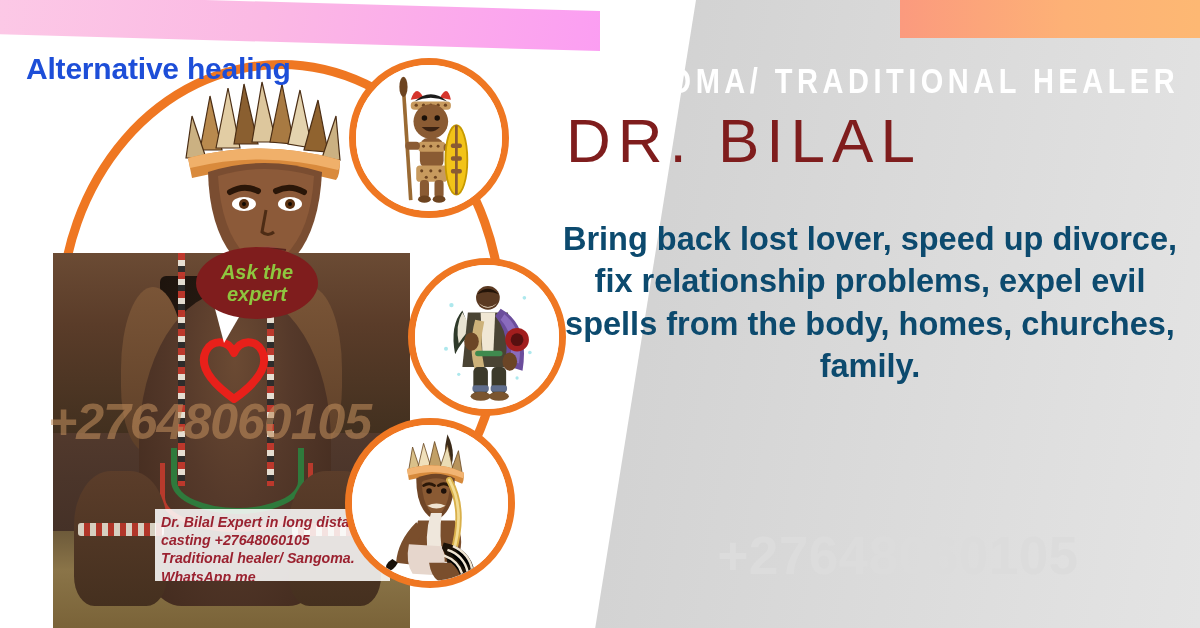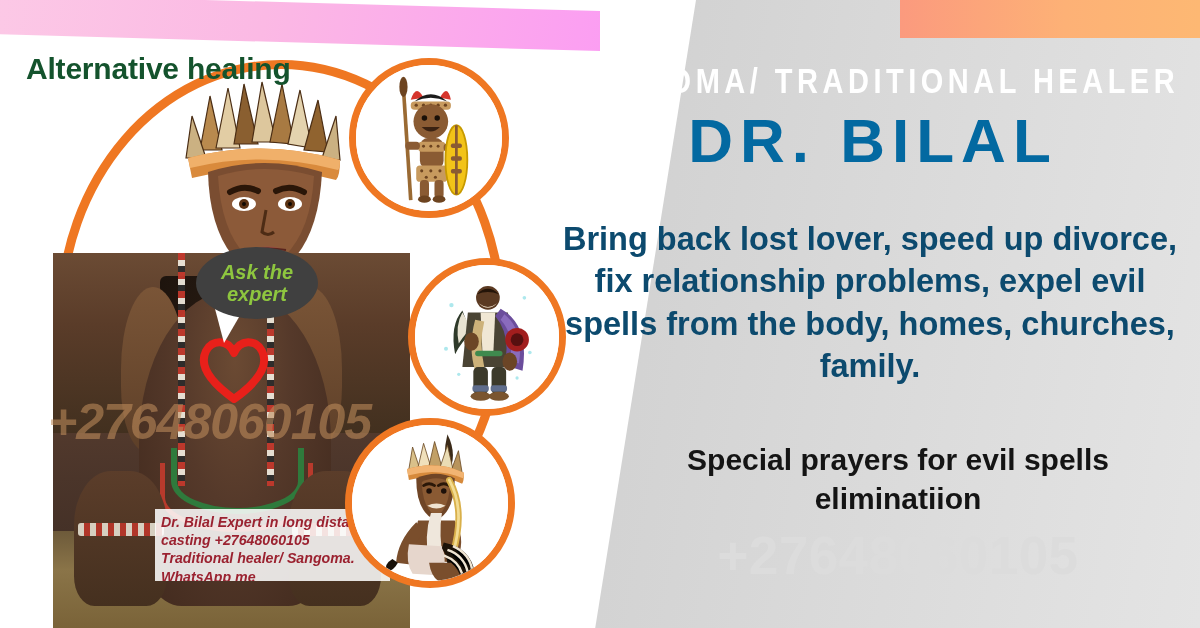--- a/index.html
+++ b/index.html
@@ -40,34 +40,34 @@
   }
 
   
   .left-white{
     position:absolute;left:0;top:22px;width:520px;height:606px;background:#ffffff;
   }
 
   
   .alt-healing{
     position:absolute;left:26px;top:52px;
-    font-size:30px;font-weight:bold;color:#14532d;letter-spacing:-0.2px;
+    font-size:30px;font-weight:bold;color:#1d4ed8;letter-spacing:-0.2px;
     white-space:nowrap;z-index:40;
   }
 
   
   .kicker{
     position:absolute;left:566px;top:62px;width:614px;
     text-align:center;color:#ffffff;font-size:29px;font-weight:bold;
     letter-spacing:4.5px;z-index:30;white-space:nowrap;
     transform:scaleY(1.18);transform-origin:center top;
   }
   .doctor{
     position:absolute;left:566px;top:105px;width:614px;
-    text-align:center;color:#0369a1;font-size:62px;font-weight:bold;
+    text-align:left;color:#7f1d1d;font-size:62px;font-weight:normal;
     letter-spacing:7px;z-index:30;white-space:nowrap;
   }
   .red-body{
     position:absolute;left:548px;top:218px;width:644px;
     text-align:center;color:#0c4a6e;font-size:32.5px;font-weight:bold;
     line-height:1.30;z-index:30;
   }
   .black-body{
     position:absolute;left:600px;top:440px;width:596px;
     text-align:center;color:#141414;font-size:30px;font-weight:bold;
@@ -151,21 +151,21 @@
   }
   .photo .cuffL{left:7%;}
   .photo .cuffR{left:67%;}
 
   .heart{
     position:absolute;left:196px;top:333px;width:76px;height:70px;z-index:22;
   }
 
   .bubble{
     position:absolute;left:196px;top:247px;width:122px;height:72px;z-index:24;
-    background:#404040;border-radius:50%;
+    background:#7f1d1d;border-radius:50%;
     display:flex;align-items:center;justify-content:flex-end;
   }
   .bubble-txt{
     color:#8ec63f;font-size:20px;font-weight:bold;font-style:italic;
     line-height:1.1;text-align:center;
   }
   .bubble-tail{
     position:absolute;left:214px;top:305px;width:0;height:0;z-index:23;
     border-left:10px solid transparent;border-right:22px solid transparent;
     border-top:38px solid #ffffff;
@@ -441,16 +441,15 @@
 
       <path d="M84 150 Q86 164 94 170 L120 170 Q116 156 108 150 Z" fill="#7a4e2c"></path>
 
       <path d="M44 146 Q34 152 38 160 Q46 158 50 150 Z" fill="#171008"></path>
     </svg>
   </div>
 
   <div class="kicker">SANGOMA/ TRADITIONAL HEALER</div>
   <div class="doctor">DR.  BILAL</div>
   <div class="red-body">Bring back lost lover, speed up divorce, fix relationship problems, expel evil spells from the body, homes, churches, family.</div>
-  <div class="black-body">Special prayers for  evil spells eliminatiion</div>
   <div class="ghost-phone">+27648060105</div>
 
 </div>
 
 </body></html>

